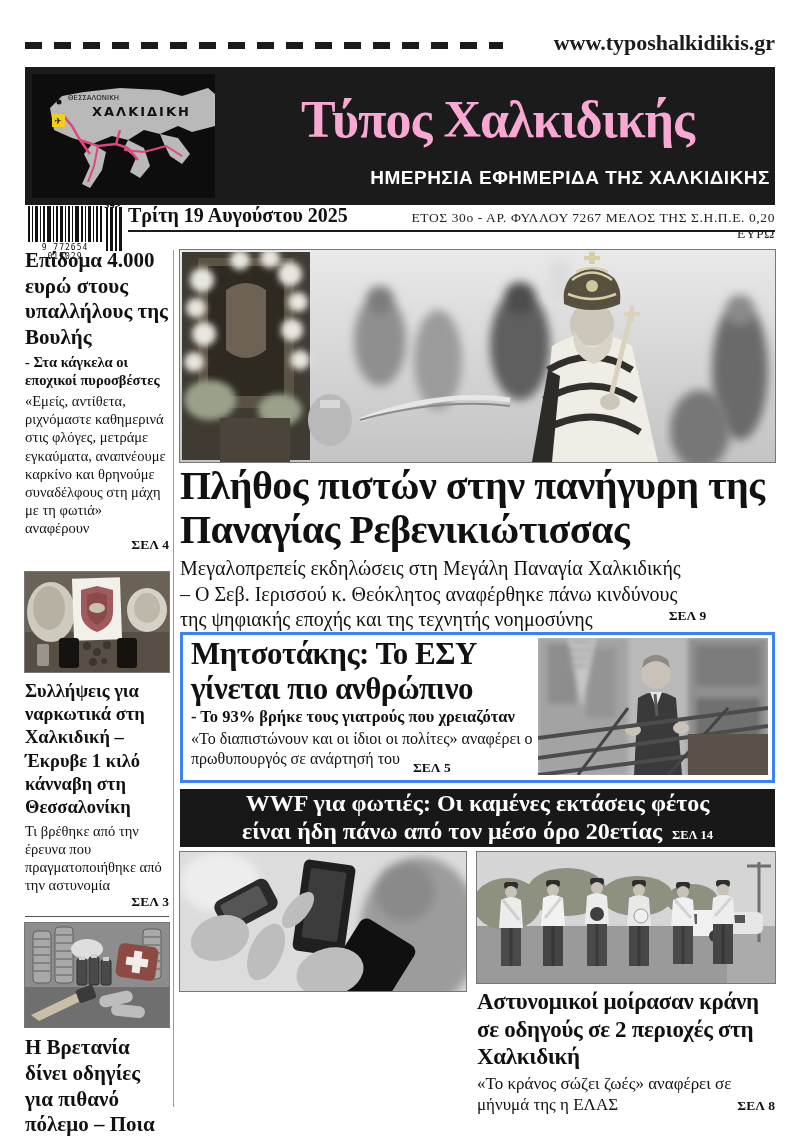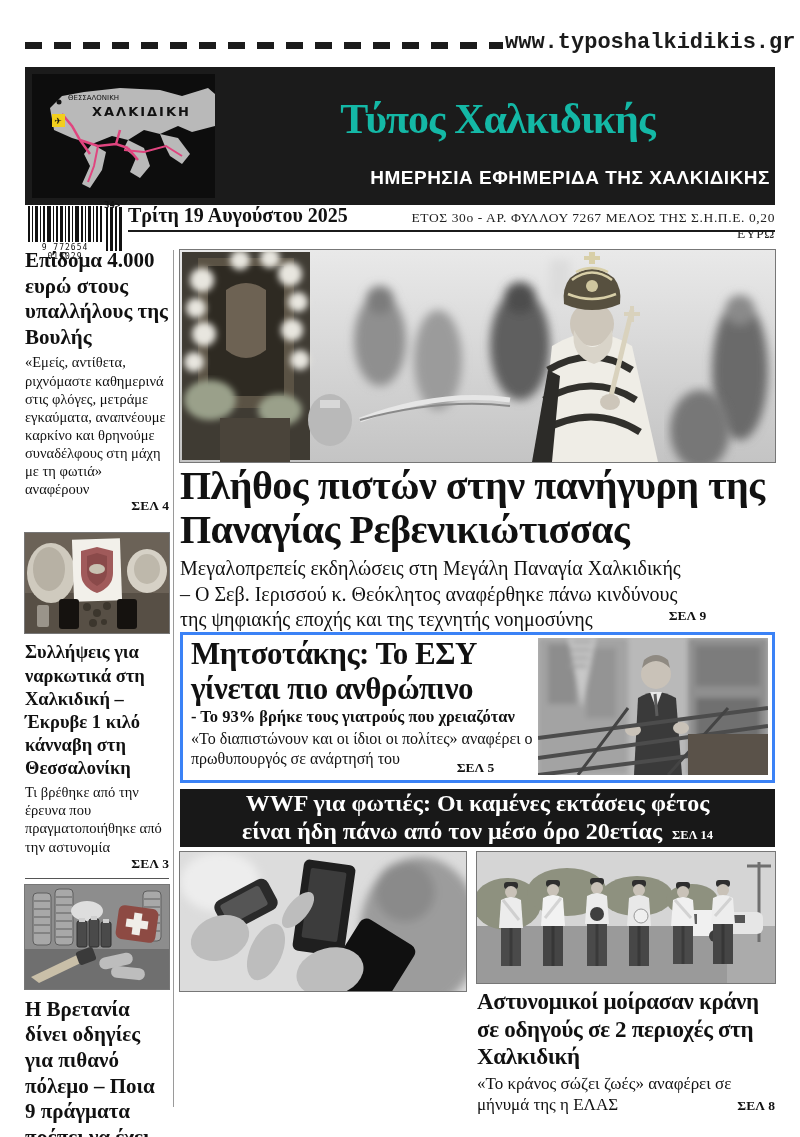--- a/index.html
+++ b/index.html
@@ -3,26 +3,26 @@
 <meta charset="utf-8">
 <style>
   html,body{margin:0;padding:0;background:#fff;}
   .page{position:relative;width:800px;height:1137px;background:#fff;overflow:hidden;
         font-family:"Liberation Serif","DejaVu Serif",serif;color:#111;}
   .abs{position:absolute;}
   
   .dashrule{top:42px;left:25px;width:478px;height:7px;
     background:repeating-linear-gradient(90deg,#1b1b1b 0 17px,transparent 17px 29px);}
   .siteurl{top:30px;left:505px;width:270px;text-align:right;
-    font-family:Liberation Mono, monospace;font-weight:bold;font-size:22px;color:#1b1b1b;}
+    font-family:Liberation Serif, serif;font-weight:bold;font-size:22px;color:#1b1b1b;}
   
   .masthead{top:67px;left:25px;width:750px;height:138px;background:#1b1b1b;}
   .maplogo{top:7px;left:7px;width:183px;height:124px;}
   .mast-title{top:4px;left:195px;width:555px;height:96px;display:flex;align-items:center;justify-content:center;
-    color:#14b8a6;font-weight:bold;font-size:42px;letter-spacing:-1px;white-space:nowrap;text-align:center;}
+    color:#f9a8d4;font-weight:bold;font-size:52px;letter-spacing:-1px;white-space:nowrap;text-align:center;}
   .mast-sub{top:100px;left:300px;width:445px;text-align:right;color:#fff;
     font-family:"Liberation Sans","DejaVu Sans",sans-serif;font-weight:bold;font-size:19px;letter-spacing:.5px;}
   
   .barcode1{top:206px;left:28px;}
   .bcnum{top:243px;left:28px;width:74px;text-align:center;font-family:"DejaVu Sans Mono",monospace;font-size:8px;letter-spacing:1px;}
   .bcsuffix{top:200px;left:104px;font-family:"DejaVu Sans Mono",monospace;font-size:9px;font-weight:bold;}
   .barcode2{top:207px;left:106px;}
   .dateline{top:204px;left:128px;font-weight:bold;font-size:20px;}
   .issueinfo{top:210px;left:400px;width:375px;text-align:right;font-size:13.5px;letter-spacing:.6px;color:#222;}
   .daterule{top:230px;left:128px;width:647px;height:2px;background:#1b1b1b;}
@@ -40,21 +40,21 @@
   .leadphoto{top:250px;left:180px;width:595px;height:212px;}
   .lead-head{top:464px;left:180px;width:595px;font-weight:bold;font-size:40px;line-height:1.1;letter-spacing:-.5px;}
   .lead-deck{top:556px;left:180px;width:560px;font-size:20px;line-height:1.28;}
   .lead-ref{top:608px;left:600px;width:175px;text-align:center;}
   
   .boxstory{top:632px;left:180px;width:589px;height:145px;border:3px solid #3b82f6;background:#fff;}
   .bs-text{position:absolute;top:2px;left:8px;width:330px;}
   .bs-head{font-weight:bold;font-size:31px;line-height:1.12;letter-spacing:-.5px;}
   .bs-sub{font-weight:bold;font-size:16.5px;line-height:1.15;margin-top:2px;}
   .bs-body{font-size:16px;line-height:1.2;margin-top:2px;width:345px;}
-  .bs-ref{position:absolute;bottom:4px;left:230px;width:125px;text-align:center;}
+  .bs-ref{position:absolute;bottom:4px;left:230px;width:125px;text-align:left;}
   .bs-photo{position:absolute;top:3px;right:4px;width:230px;height:137px;}
   
   .banner{top:789px;left:180px;width:595px;height:58px;background:#181818;color:#fff;
     display:flex;flex-direction:column;justify-content:center;align-items:center;}
   .banner div{font-weight:bold;font-size:24px;line-height:1.15;}
   .banner .l2wrap{display:flex;align-items:baseline;gap:10px;}
   .banner .pageref{color:#fff;font-size:12.5px;}
   
   .photo-genz{top:852px;left:180px;width:286px;height:139px;}
   .photo-police{top:852px;left:477px;width:298px;height:131px;}
@@ -126,20 +126,21 @@
   </svg>
   <div class="abs dateline">Τρίτη 19 Αυγούστου 2025</div>
   <div class="abs issueinfo">ΕΤΟΣ 30ο - ΑΡ. ΦΥΛΛΟΥ 7267 ΜΕΛΟΣ ΤΗΣ Σ.Η.Π.Ε. 0,20 ΕΥΡΩ</div>
   <div class="abs daterule"></div>
 
   <div class="abs coldivider"></div>
   <div class="abs leftcol">
 
     <div>
       <div class="lc-head">Επίδομα 4.000 ευρώ στους υπαλλήλους της Βουλής</div>
+      <div class="lc-sub">- Στα κάγκελα οι εποχικοί πυροσβέστες</div>
       <div class="lc-body">«Εμείς, αντίθετα, ριχνόμαστε καθημερινά στις φλόγες, μετράμε εγκαύματα, αναπνέουμε καρκίνο και θρηνούμε συναδέλφους στη μάχη με τη φωτιά» αναφέρουν</div>
       <div class="pageref">ΣΕΛ 4</div>
     </div>
 
     <div style="margin-top:19px;">
       <svg class="lc-img imgframe" width="144" height="100" viewBox="0 0 144 100">
         <rect width="144" height="100" fill="#6b6257"></rect>
         <rect y="60" width="144" height="40" fill="#574f45"></rect>
         <ellipse cx="26" cy="40" rx="24" ry="30" fill="#cfcabe"></ellipse>
         <ellipse cx="24" cy="36" rx="16" ry="22" fill="#b7b1a4"></ellipse>

